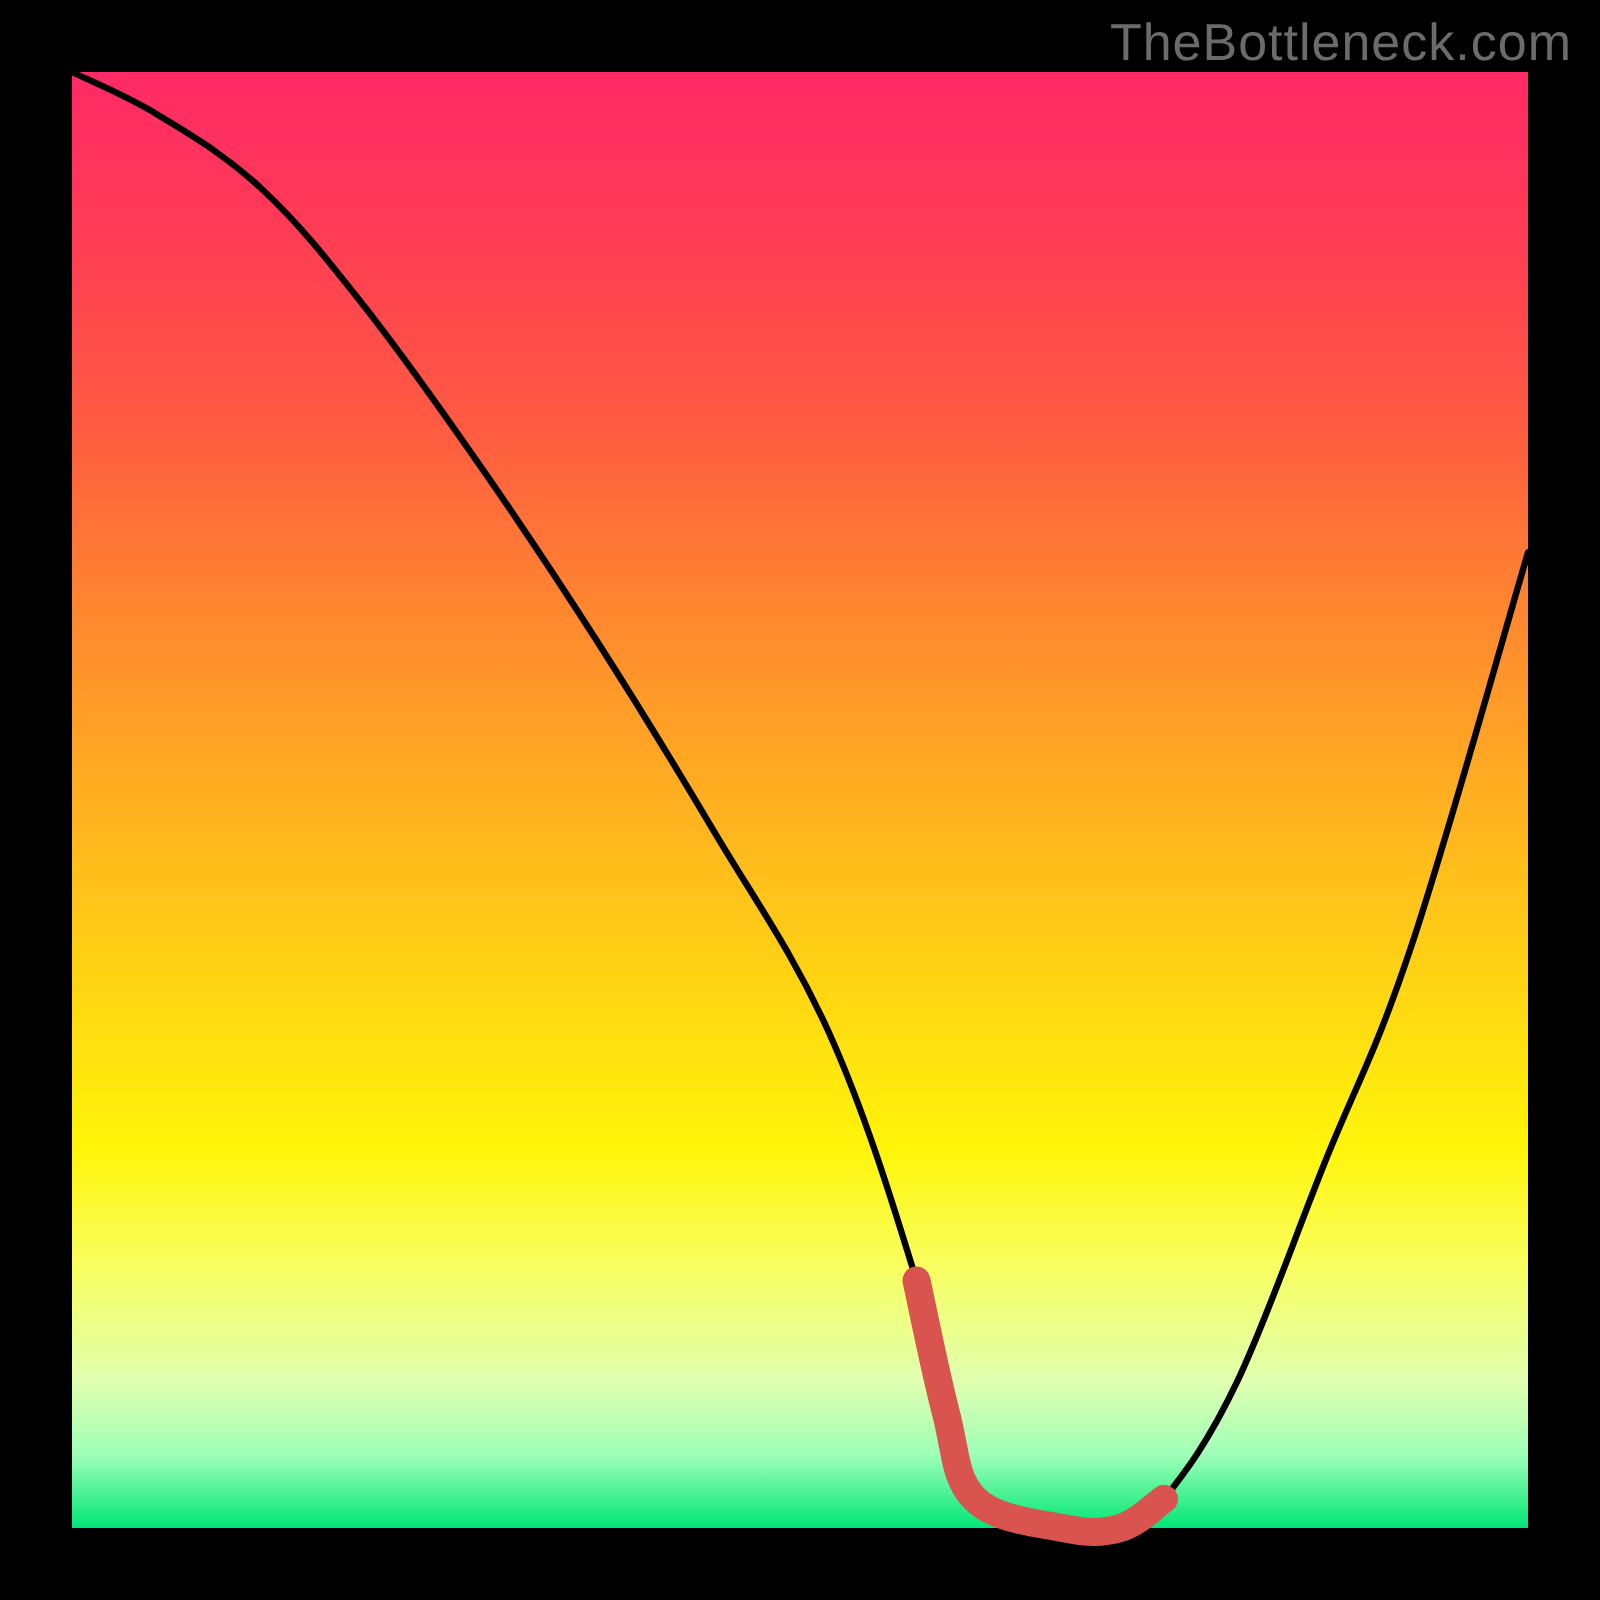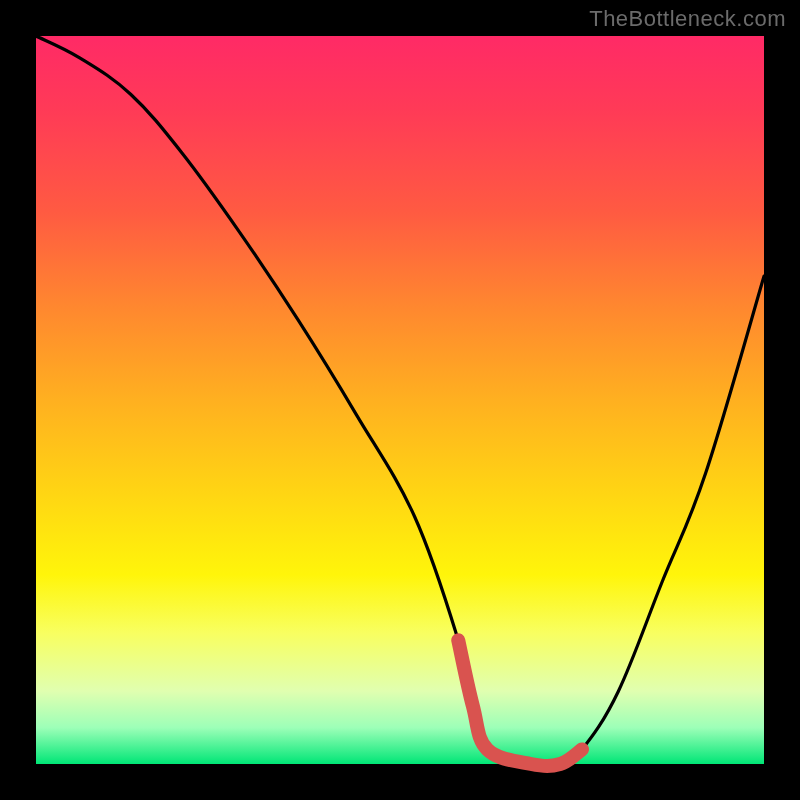--- a/index.html
+++ b/index.html
@@ -43,21 +43,21 @@
     top: 36px;
     width: 728px;
     height: 728px;
     overflow: visible;
   }
   .watermark {
     position: absolute;
     top: 6px;
     right: 14px;
     font-family: Arial, Helvetica, sans-serif;
-    font-size: 22px;
+    font-size: 26px;
     color: #6b6b6b;
     letter-spacing: 0.5px;
     user-select: none;
   }
 </style>
 </head>
 <body>
 
 <div class="stage">
 

